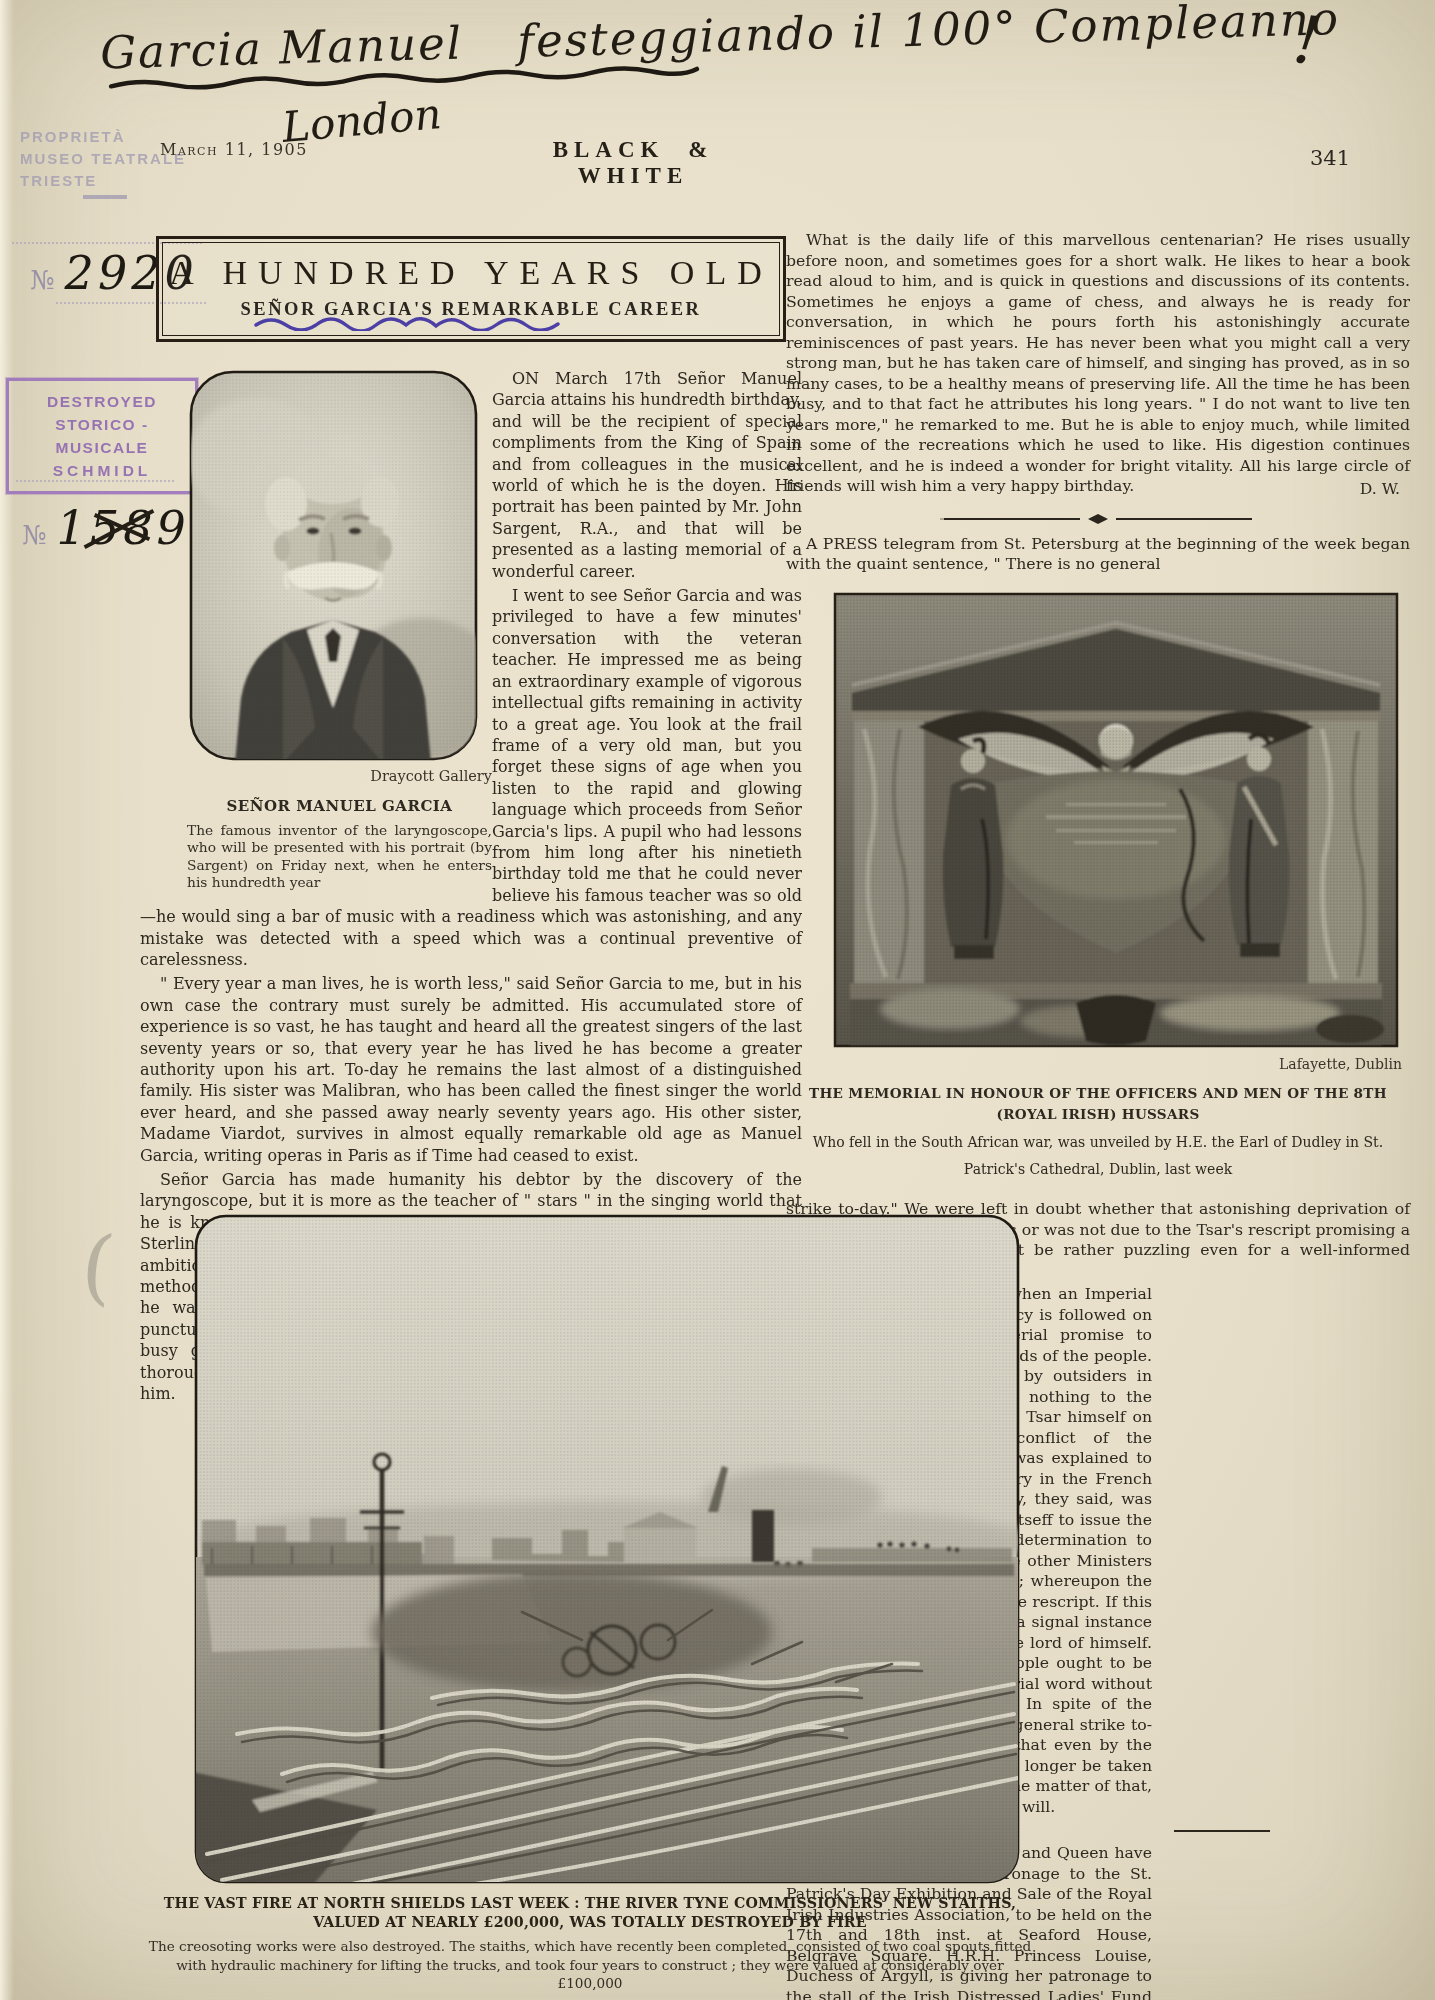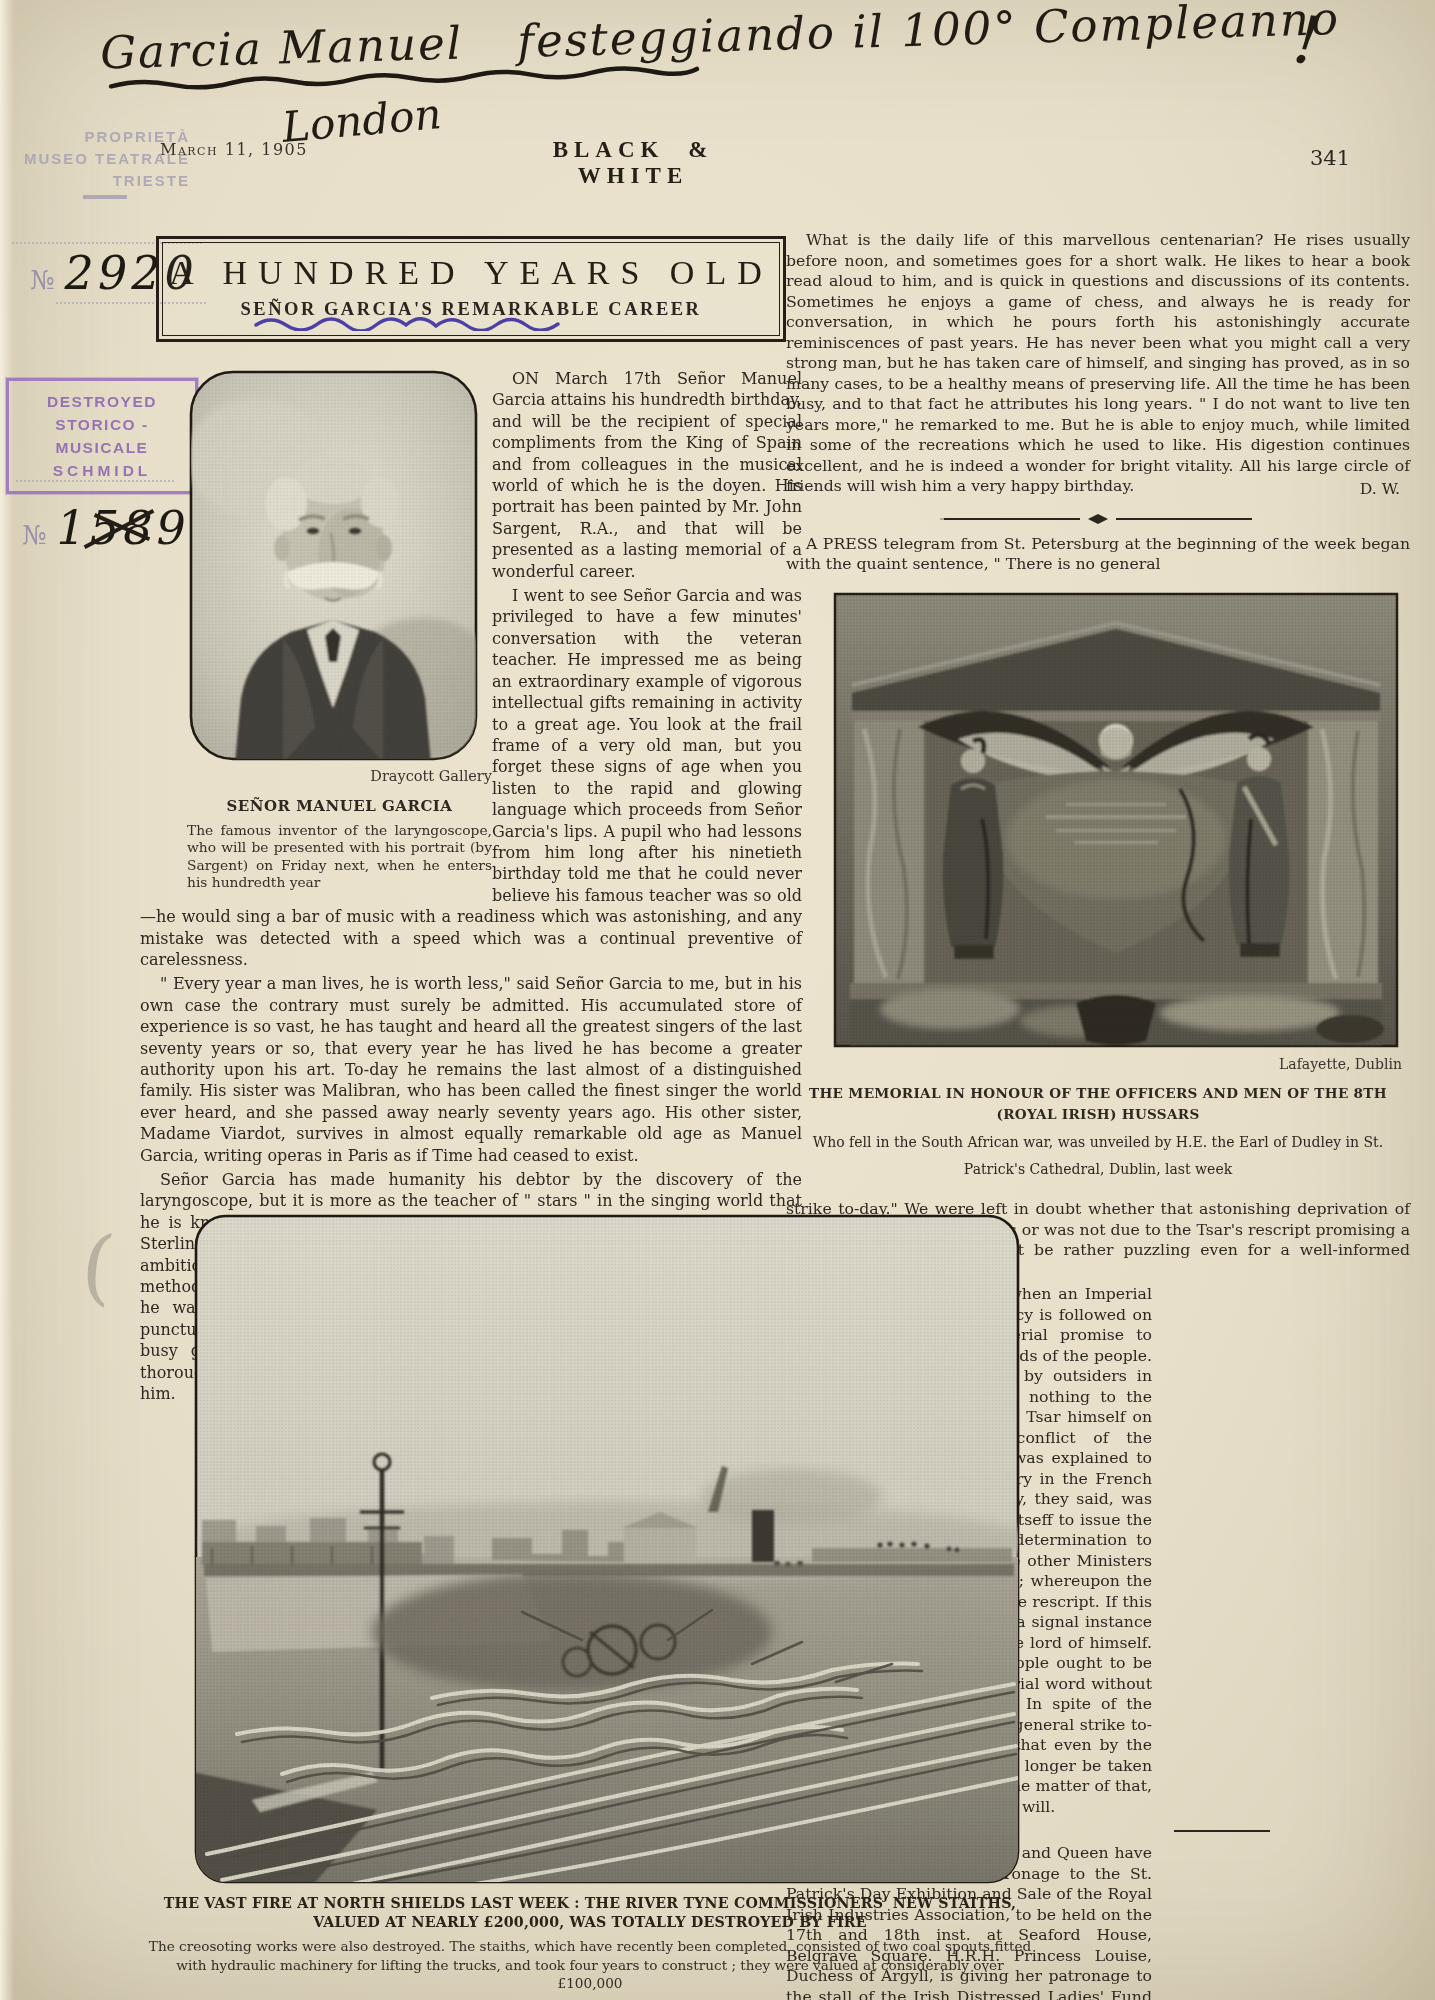--- a/index.html
+++ b/index.html
@@ -11,21 +11,21 @@
   .page::before{content:"";position:absolute;left:0;top:0;width:14px;height:100%;
         background:linear-gradient(90deg,#f4eedd,rgba(244,238,221,0));}
 
   
   .hw{font-family:"DejaVu Serif",serif;font-style:italic;color:#211c14;}
   #hw-top{position:absolute;left:100px;top:10px;width:1190px;font-size:45px;
           transform:rotate(-1.6deg);white-space:nowrap;letter-spacing:2px;}
   #hw-top .nm{position:relative;display:inline-block;padding-right:38px;}
   #hw-top .nm svg{position:absolute;left:4px;bottom:-16px;}
   #hw-excl{position:absolute;left:1294px;top:2px;font-size:66px;transform:rotate(7deg);}
-  .stampgray{position:absolute;left:20px;top:126px;width:170px;text-align:right;
+  .stampgray{position:absolute;left:20px;top:126px;width:170px;text-align:left;
         font-family:"Liberation Sans",sans-serif;font-weight:bold;font-size:15px;
         line-height:22px;letter-spacing:2px;color:#a39eb3;opacity:.8;filter:blur(.4px);}
   .stampgray .bar{width:44px;height:4px;background:#a39eb3;margin:3px auto 0;}
   .dotted{position:absolute;border-top:2px dotted #b1a9bd;opacity:.75;}
   .accno{position:absolute;white-space:nowrap;}
   .accno .nosym{font-size:26px;color:#9a93a8;font-family:"DejaVu Serif",serif;}
   .accno .num{font-style:italic;font-size:46px;color:#1d1913;margin-left:10px;
         font-family:"DejaVu Serif",serif;letter-spacing:4px;}
   .strike1{position:absolute;left:58px;top:26px;width:78px;height:4px;background:#241f16;
         transform:rotate(-28deg);}

